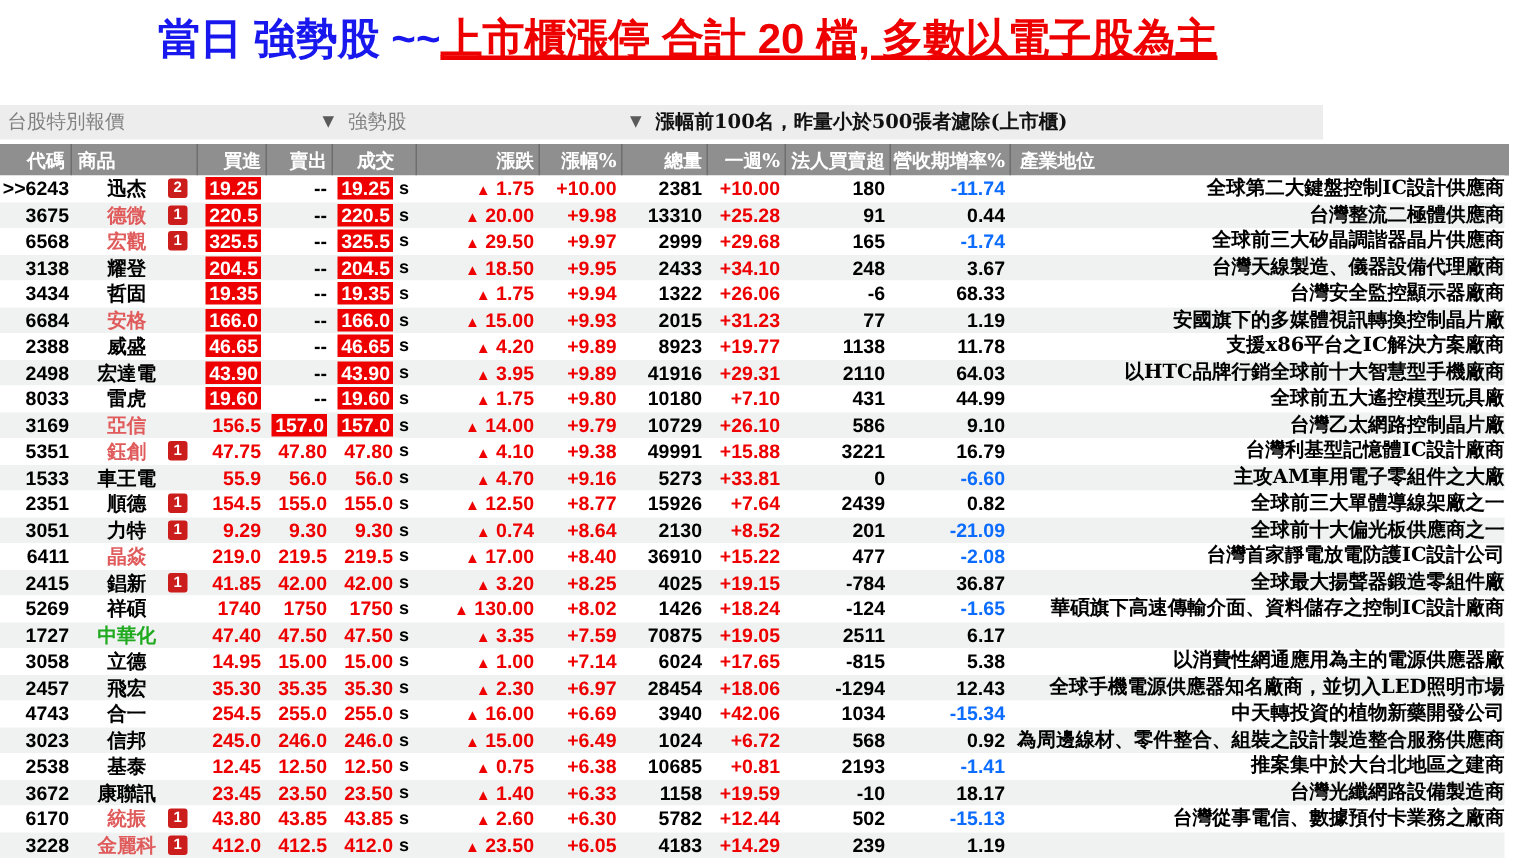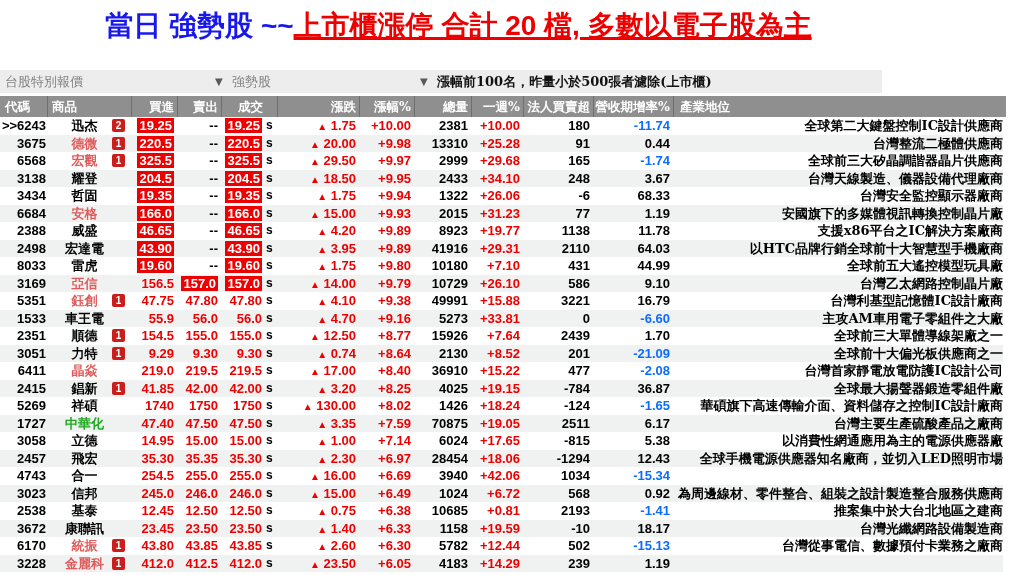--- a/index.html
+++ b/index.html
@@ -76,21 +76,21 @@
 
 <div class="toolbar">
   <span class="tb-abs" style="left:5px"><span>台股特別報價</span></span>
   <span class="tb-abs caret" style="left:215px">▼</span>
   <span class="tb-abs" style="left:232px"><span>強勢股</span></span>
   <span class="tb-abs caret" style="left:420px">▼</span>
   <span class="tb-abs tb-filter" style="left:437px">漲幅前100名，昨量小於500張者濾除(上市櫃)</span>
 </div>
 
 <div class="thead grid-row">
-  <div class="th l sep" style="padding-left:5px">代碼</div>
+  <div class="th l sep" style="padding-left:18px">代碼</div>
   <div class="th l pad">商品</div>
   <div class="th sep"></div>
   <div class="th r sep">買進</div>
   <div class="th r sep">賣出</div>
   <div class="th r">成交</div>
   <div class="th sep"></div>
   <div class="th r sep">漲跌</div>
   <div class="th r sep">漲幅%</div>
   <div class="th r sep">總量</div>
   <div class="th r sep">一週%</div>
@@ -308,21 +308,21 @@
       </div>
       <div class="td num red">154.5</div>
       <div class="td num red">155.0</div>
       <div class="td num red">155.0</div>
       <div class="td scol">s</div>
       <div class="td num red"><span class="tri">▲</span> 12.50</div>
       <div class="td num red">+8.77</div>
       <div class="td num">15926</div>
       <div class="td num red">+7.64</div>
       <div class="td num">2439</div>
-      <div class="td num ">1.70</div>
+      <div class="td num ">0.82</div>
       <div class="td industry">全球前三大單體導線架廠之一</div>
     </div>
     <div class="tr grid-row alt">
       <div class="td code">3051</div>
       <div class="td name black">力特</div>
       <div class="td badgec">
         <span class="badge">1</span>
       </div>
       <div class="td num red">9.29</div>
       <div class="td num red">9.30</div>
@@ -393,21 +393,20 @@
       <div class="td num red">47.40</div>
       <div class="td num red">47.50</div>
       <div class="td num red">47.50</div>
       <div class="td scol">s</div>
       <div class="td num red"><span class="tri">▲</span> 3.35</div>
       <div class="td num red">+7.59</div>
       <div class="td num">70875</div>
       <div class="td num red">+19.05</div>
       <div class="td num">2511</div>
       <div class="td num ">6.17</div>
-      <div class="td industry">台灣主要生產硫酸產品之廠商</div>
     </div>
     <div class="tr grid-row">
       <div class="td code">3058</div>
       <div class="td name black">立德</div>
       <div class="td badgec"></div>
       <div class="td num red">14.95</div>
       <div class="td num red">15.00</div>
       <div class="td num red">15.00</div>
       <div class="td scol">s</div>
       <div class="td num red"><span class="tri">▲</span> 1.00</div>
@@ -441,20 +440,21 @@
       <div class="td num red">254.5</div>
       <div class="td num red">255.0</div>
       <div class="td num red">255.0</div>
       <div class="td scol">s</div>
       <div class="td num red"><span class="tri">▲</span> 16.00</div>
       <div class="td num red">+6.69</div>
       <div class="td num">3940</div>
       <div class="td num red">+42.06</div>
       <div class="td num">1034</div>
       <div class="td num blue">-15.34</div>
+      <div class="td industry">中天轉投資的植物新藥開發公司</div>
     </div>
     <div class="tr grid-row alt">
       <div class="td code">3023</div>
       <div class="td name black">信邦</div>
       <div class="td badgec"></div>
       <div class="td num red">245.0</div>
       <div class="td num red">246.0</div>
       <div class="td num red">246.0</div>
       <div class="td scol">s</div>
       <div class="td num red"><span class="tri">▲</span> 15.00</div>

